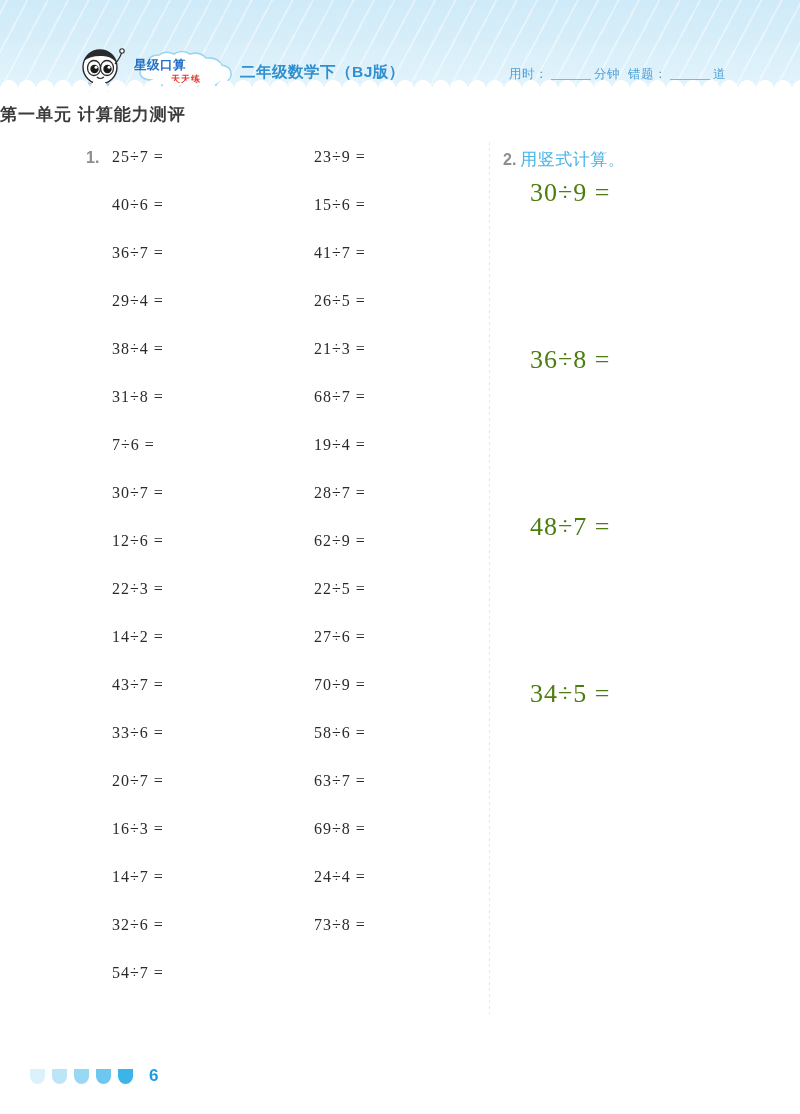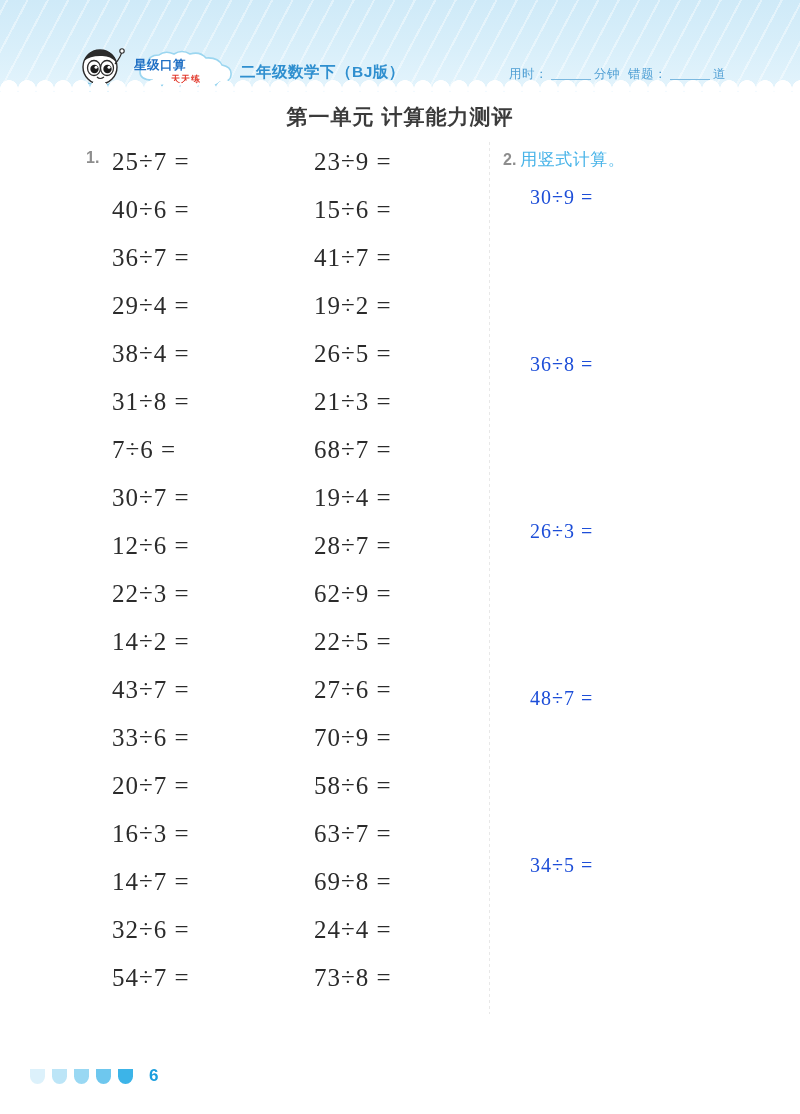--- a/index.html
+++ b/index.html
@@ -122,23 +122,22 @@
     margin: 0 3px;
     vertical-align: -2px;
   }
 
   
   .page-title {
     position: absolute;
     left: 0;
     top: 103px;
     width: 800px;
-    text-align: center;
-    font-family: "Liberation Sans", sans-serif;
-    font-size: 21px;
+    font-family: "Liberation Sans", sans-serif;
+    font-size: 17px;
     font-weight: bold;
     color: #3b3b3b;
     letter-spacing: 1px;
   }
 
   
   .v-divider {
     position: absolute;
     left: 489px;
     top: 142px;
@@ -171,21 +170,21 @@
     font-family: "Liberation Sans", sans-serif;
     font-size: 16px;
     font-weight: bold;
     color: #8d8d8d;
   }
   .q-expr {
     position: absolute;
     left: 26px;
     top: 0;
     font-family: "Liberation Serif", serif;
-    font-size: 25px;
+    font-size: 16px;
     color: #2b2b2b;
     letter-spacing: 1px;
     white-space: nowrap;
   }
   .col-2 .q-expr { left: 22px; }
 
   
   .sec2 {
     position: absolute;
     left: 503px;
@@ -210,24 +209,24 @@
     letter-spacing: 0.5px;
     margin-left: 4px;
   }
   .sec2-item {
     height: 167px;
     position: relative;
   }
   .sec2-expr {
     position: absolute;
     left: 27px;
-    top: 8px;
+    top: 0;
     font-family: "Liberation Serif", serif;
-    font-size: 20px;
-    color: #1d4ed8;
+    font-size: 26px;
+    color: #4d7c0f;
     letter-spacing: 1px;
     white-space: nowrap;
   }
 
   
   .footer {
     position: absolute;
     left: 30px;
     bottom: 28px;
     display: flex;
@@ -359,23 +358,20 @@
     <div class="q-row">
       <span class="q-expr">23÷9 =</span>
     </div>
     <div class="q-row">
       <span class="q-expr">15÷6 =</span>
     </div>
     <div class="q-row">
       <span class="q-expr">41÷7 =</span>
     </div>
     <div class="q-row">
-      <span class="q-expr">19÷2 =</span>
-    </div>
-    <div class="q-row">
       <span class="q-expr">26÷5 =</span>
     </div>
     <div class="q-row">
       <span class="q-expr">21÷3 =</span>
     </div>
     <div class="q-row">
       <span class="q-expr">68÷7 =</span>
     </div>
     <div class="q-row">
       <span class="q-expr">19÷4 =</span>
@@ -417,23 +413,20 @@
     <span class="sec2-index">2.</span><span class="sec2-label">用竖式计算。</span>
   </div>
   <div id="sec2list">
       <div class="sec2-item">
         <span class="sec2-expr">30÷9 =</span>
       </div>
       <div class="sec2-item">
         <span class="sec2-expr">36÷8 =</span>
       </div>
       <div class="sec2-item">
-        <span class="sec2-expr">26÷3 =</span>
-      </div>
-      <div class="sec2-item">
         <span class="sec2-expr">48÷7 =</span>
       </div>
       <div class="sec2-item">
         <span class="sec2-expr">34÷5 =</span>
       </div>
     </div>
 </div>
 
 <div class="footer">
   <div class="foot-dot d1"></div>

